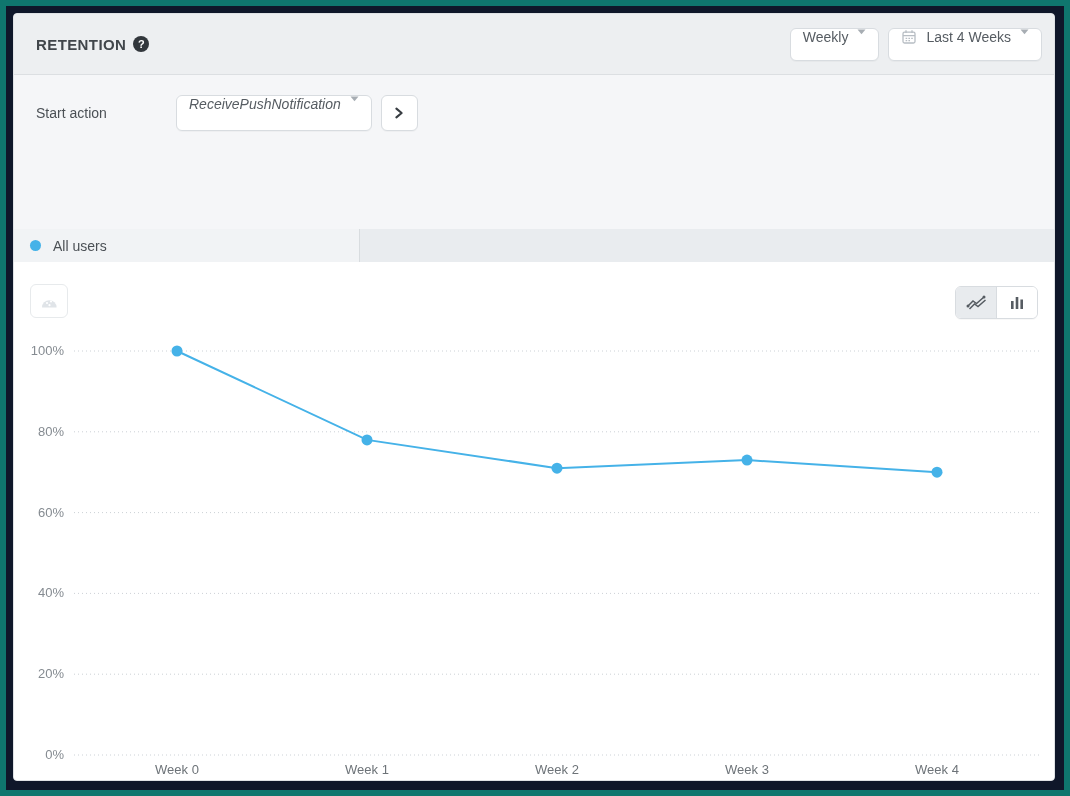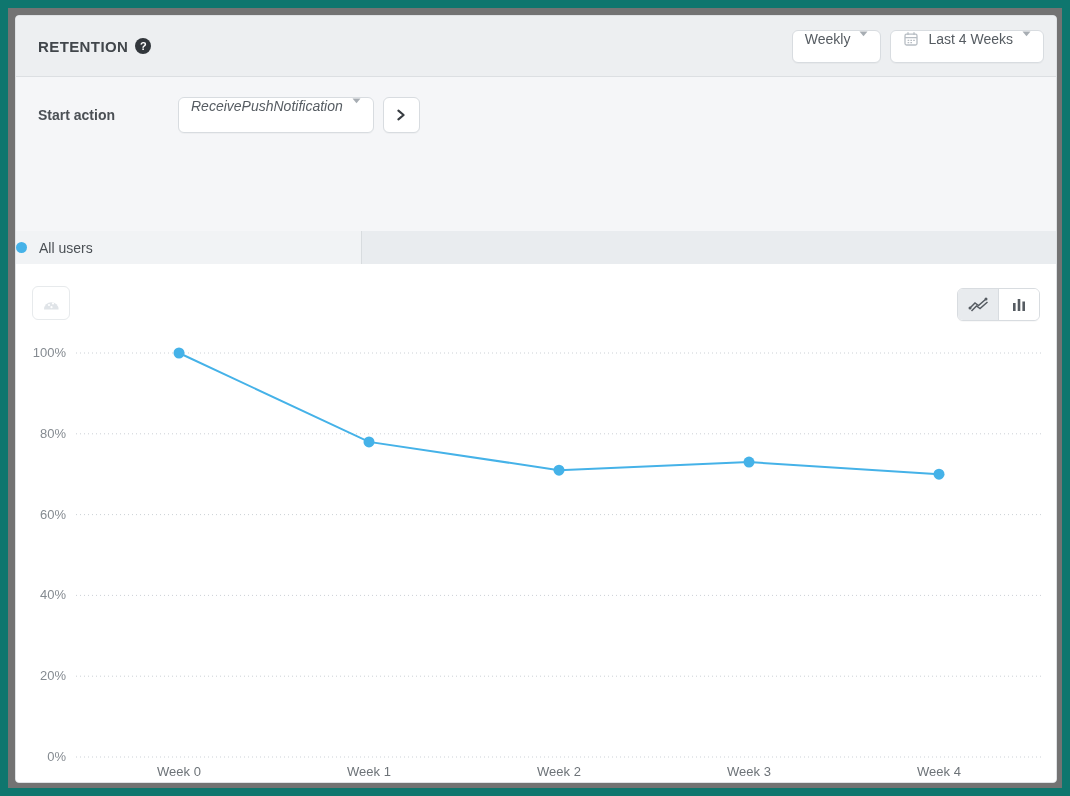--- a/index.html
+++ b/index.html
@@ -5,22 +5,22 @@
   html, body { margin: 0; padding: 0; }
   body {
     width: 1070px; height: 796px;
     font-family: "Liberation Sans", sans-serif;
     background: #ffffff;
     overflow: hidden;
   }
   .frame {
     box-sizing: border-box;
     width: 1070px; height: 796px;
-    border: 8px solid #0f766e;
-    background: #737373;
+    border: 6px solid #0f766e;
+    background: #0f172a;
     padding: 7px;
   }
   .panel {
     box-sizing: border-box;
     width: 1042px; height: 768px;
     border: 1px solid #dfe2e5;
     border-radius: 4px;
     overflow: hidden;
     display: flex;
     flex-direction: column;
@@ -65,21 +65,21 @@
   .caret { display: inline-block; line-height: 0; }
   
   .actions {
     flex: 0 0 134px;
     background: #f5f6f8;
     padding: 20px 0 0 22px;
   }
   .action-row { display: flex; align-items: center; margin-bottom: 13px; }
   .action-label {
     width: 140px;
-    font-size: 14px; font-weight: bold;
+    font-size: 14px; font-weight: normal;
     color: #4b5055;
   }
   .btn.tall { height: 36px; font-style: italic; }
   .expand-btn {
     display: inline-flex; align-items: center; justify-content: center;
     box-sizing: border-box;
     width: 37px; height: 36px;
     margin-left: 9px;
     background: #ffffff;
     border: 1px solid #d8dce0;
@@ -93,20 +93,21 @@
     background: #e9ecef;
     display: flex;
     align-items: stretch;
   }
   .segment-tab {
     box-sizing: border-box;
     width: 346px;
     background: #f1f3f5;
     border-right: 1px solid #d8dcdf;
     display: flex; align-items: center;
+    padding-left: 16px;
     gap: 12px;
     cursor: pointer;
   }
   .segment-dot { width: 11px; height: 11px; border-radius: 50%; }
   .segment-label { font-size: 14px; color: #4b5055; }
   
   .chart-section {
     flex: 1;
     background: #ffffff;
     position: relative;

